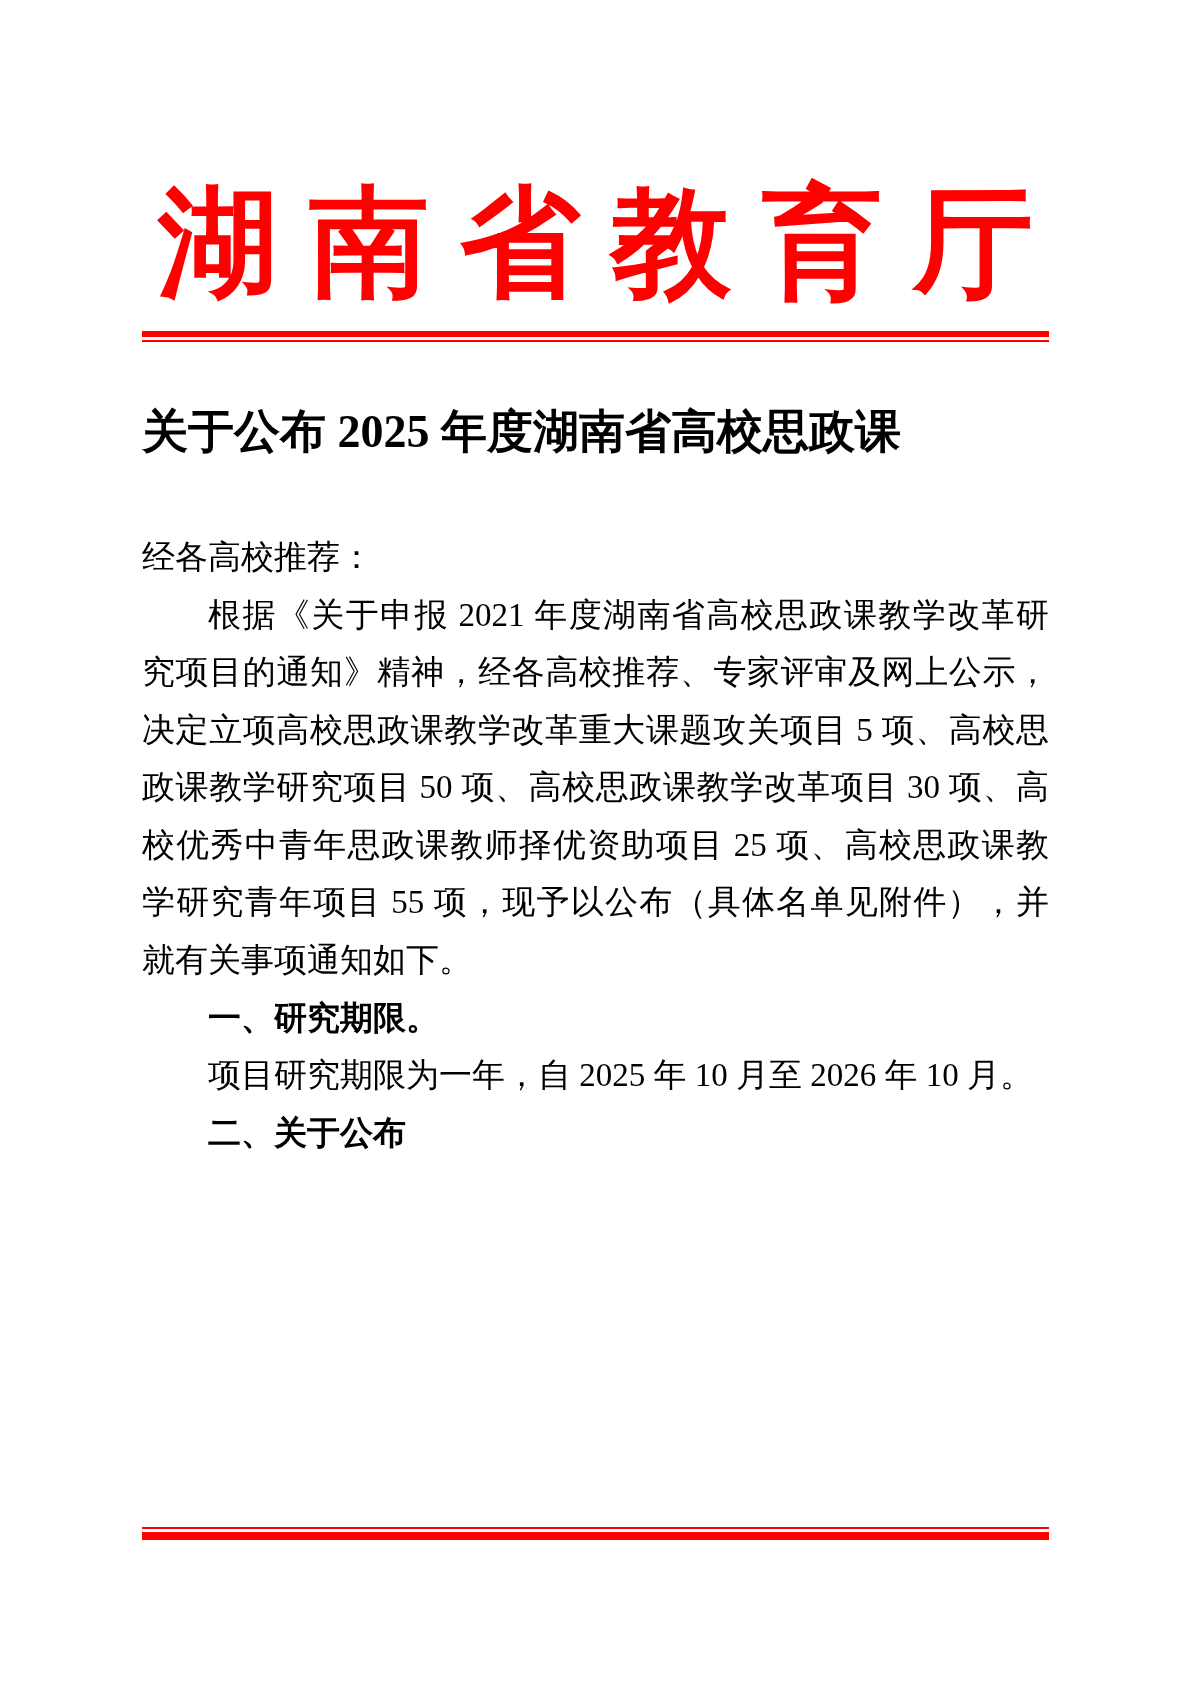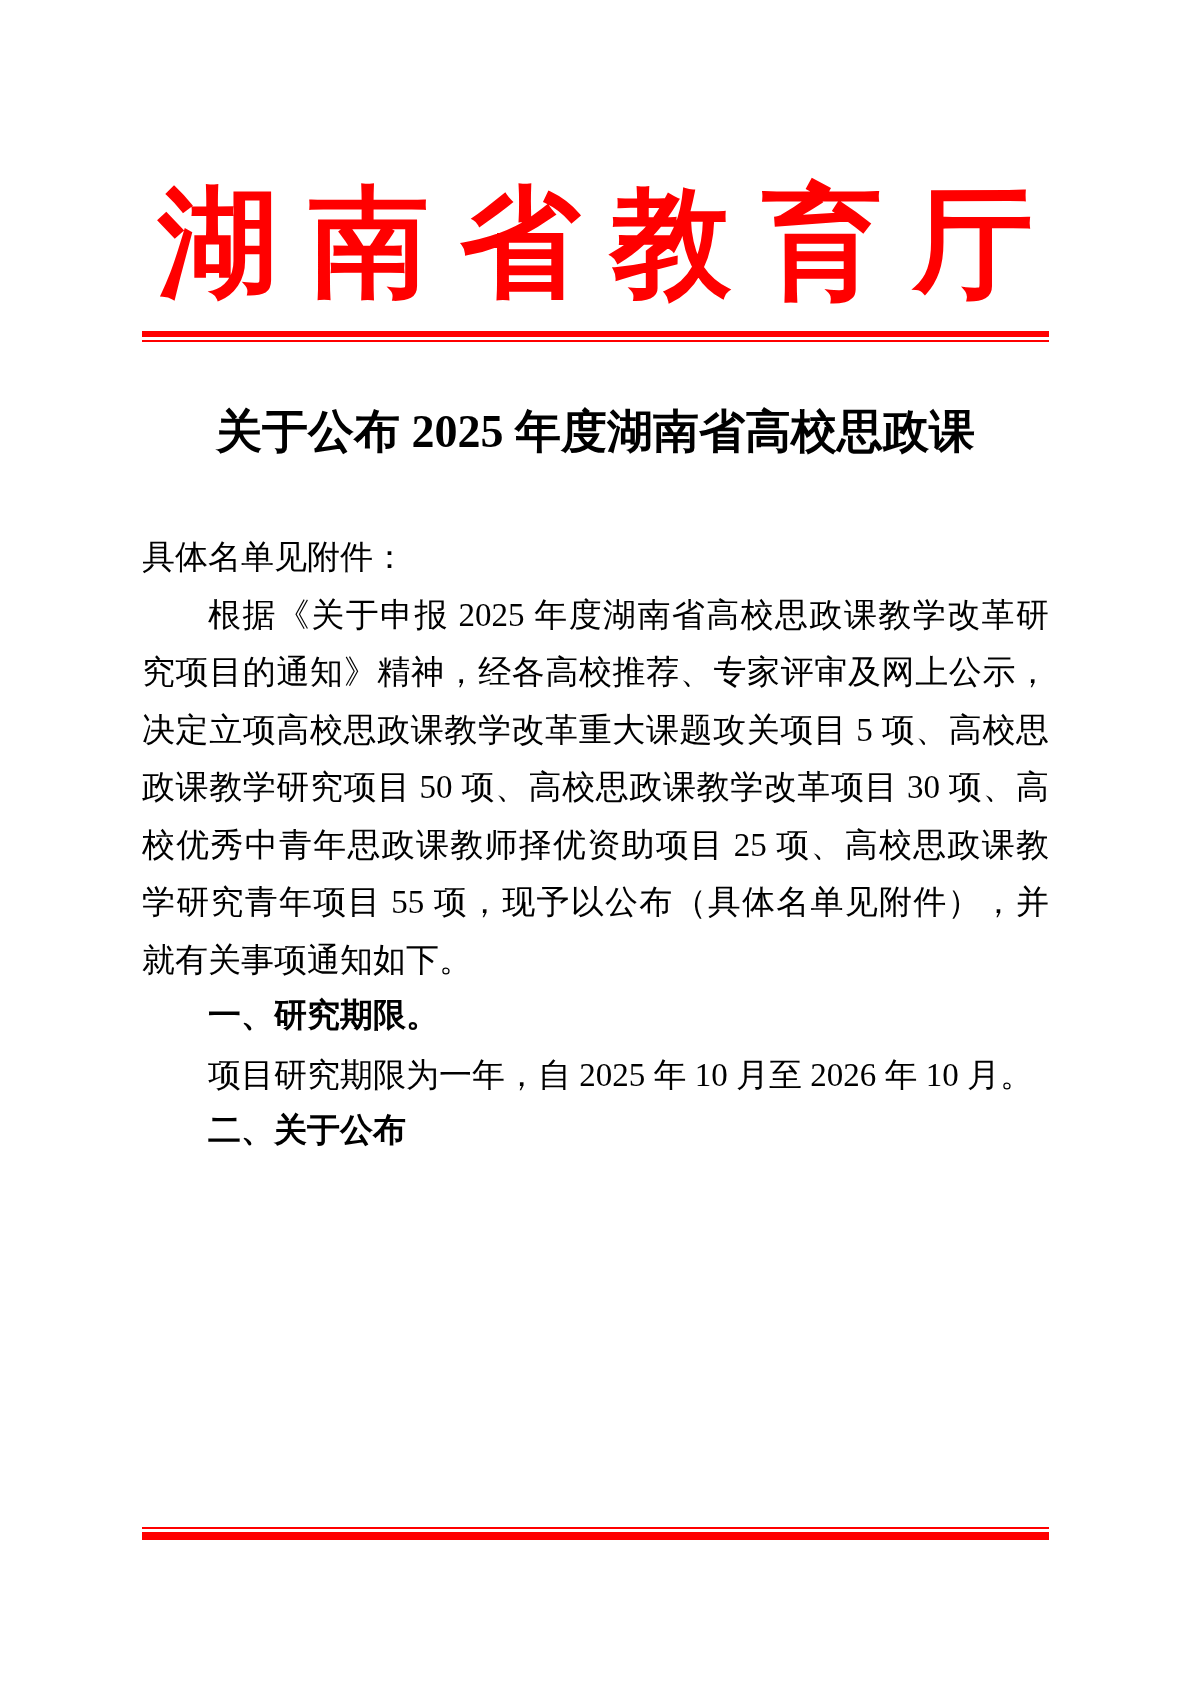--- a/index.html
+++ b/index.html
@@ -42,41 +42,41 @@
     left: 142px;
     right: 142px;
     top: 1527px;
     height: 13px;
     border-top: 2px solid var(--accent);
     border-bottom: 8px solid var(--accent);
   }
   
   .doc-title {
     margin: 61px 142px 0 142px;
-    text-align: center;
+    text-align: left;
     font-weight: bold;
     font-size: 46px;
     line-height: 57px;
     font-family: "Liberation Serif", serif;
   }
   
   .doc-body {
     margin: 69px 142px 0 142px;
     font-size: 33px;
     line-height: 57.5px;
     text-align: justify;
     text-justify: inter-ideograph;
   }
   .doc-body p { margin: 0; }
   .salutation { text-indent: 0; }
   .paragraph { text-indent: 2em; }
   .heading {
     text-indent: 2em;
     font-weight: bold;
-    font-family: Liberation Mono, monospace;
+    font-family: Liberation Sans, sans-serif;
   }
 </style>
 </head>
 <body>
 
 <div class="page">
 
   <div class="letterhead-title">
       <span>湖</span>
       <span>南</span>
@@ -86,23 +86,23 @@
       <span>厅</span>
     </div>
 
   <div class="rule rule-header"></div>
 
   <div class="doc-title">
     <div class="doc-title-line">关于公布 2025 年度湖南省高校思政课</div>
   </div>
 
   <div class="doc-body">
-    <p class="salutation">具体名单见附件：</p>
+    <p class="salutation">经各高校推荐：</p>
 
-  <p class="paragraph">根据《关于申报 2025 年度湖南省高校思政课教学改革研究项目的通知》精神，经各高校推荐、专家评审及网上公示，决定立项高校思政课教学改革重大课题攻关项目 5 项、高校思政课教学研究项目 50 项、高校思政课教学改革项目 30 项、高校优秀中青年思政课教师择优资助项目 25 项、高校思政课教学研究青年项目 55 项，现予以公布（具体名单见附件），并就有关事项通知如下。</p>
+  <p class="paragraph">根据《关于申报 2021 年度湖南省高校思政课教学改革研究项目的通知》精神，经各高校推荐、专家评审及网上公示，决定立项高校思政课教学改革重大课题攻关项目 5 项、高校思政课教学研究项目 50 项、高校思政课教学改革项目 30 项、高校优秀中青年思政课教师择优资助项目 25 项、高校思政课教学研究青年项目 55 项，现予以公布（具体名单见附件），并就有关事项通知如下。</p>
       <p class="heading">一、研究期限。</p>
       <p class="paragraph">项目研究期限为一年，自 2025 年 10 月至 2026 年 10 月。</p>
       <p class="heading">二、关于公布</p>
     </div>
 
   <div class="rule-footer"></div>
 
 </div>
 
 </body></html>

